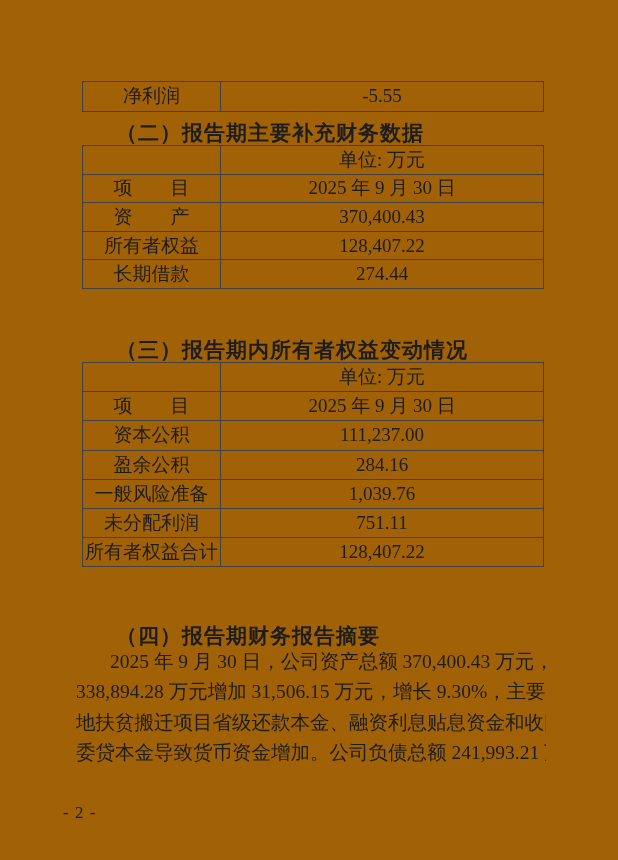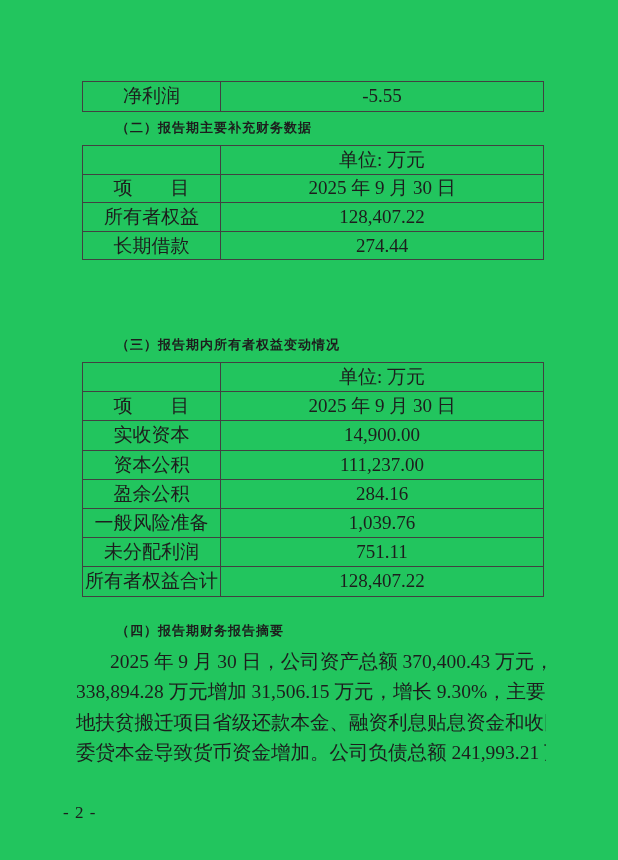--- a/index.html
+++ b/index.html
@@ -4,21 +4,21 @@
 <style>
   html, body {
     margin: 0;
     padding: 0;
     background: #ffffff;
   }
   .page {
     position: relative;
     width: 618px;
     height: 860px;
-    background: #22c55e;
+    background: #a16207;
     font-family: "Liberation Serif", "DejaVu Serif", serif;
     color: #1d1d1d;
     overflow: hidden;
   }
   
   table.doc-table {
     position: absolute;
     left: 82px;
     width: 461px;
     border-collapse: collapse;
@@ -38,21 +38,21 @@
   #carryover-table      { top: 81px; }
   #carryover-table td   { height: 28.5px; }
   #supplementary-table    { top: 145px; }
   #supplementary-table td { height: 27.6px; }
   #equity-table         { top: 362px; }
   #equity-table td      { height: 28.2px; }
   
   .sec-heading {
     position: absolute;
     left: 116px;
-    font-size: 13px;
+    font-size: 21px;
     font-weight: bold;
     letter-spacing: 1px;
     white-space: nowrap;
   }
   #heading-2 { top: 119px; }
   #heading-3 { top: 336px; font-family: Liberation Serif, serif; }
   #heading-4 { top: 622px; font-family: Liberation Mono, monospace; }
   
   .paragraph {
     position: absolute;
@@ -107,20 +107,24 @@
     <tbody>
       <tr>
         <td></td>
         <td>单位: 万元</td>
       </tr>
       <tr>
         <td>项　　目</td>
         <td>2025 年 9 月 30 日</td>
       </tr>
       <tr>
+        <td>资　　产</td>
+        <td>370,400.43</td>
+      </tr>
+      <tr>
         <td>所有者权益</td>
         <td>128,407.22</td>
       </tr>
       <tr>
         <td>长期借款</td>
         <td>274.44</td>
       </tr>
     </tbody>
   </table>
 
@@ -132,24 +136,20 @@
         <col class="col-value">
       </colgroup>
     <tbody>
       <tr>
         <td></td>
         <td>单位: 万元</td>
       </tr>
       <tr>
         <td>项　　目</td>
         <td>2025 年 9 月 30 日</td>
-      </tr>
-      <tr>
-        <td>实收资本</td>
-        <td>14,900.00</td>
       </tr>
       <tr>
         <td>资本公积</td>
         <td>111,237.00</td>
       </tr>
       <tr>
         <td>盈余公积</td>
         <td>284.16</td>
       </tr>
       <tr>

